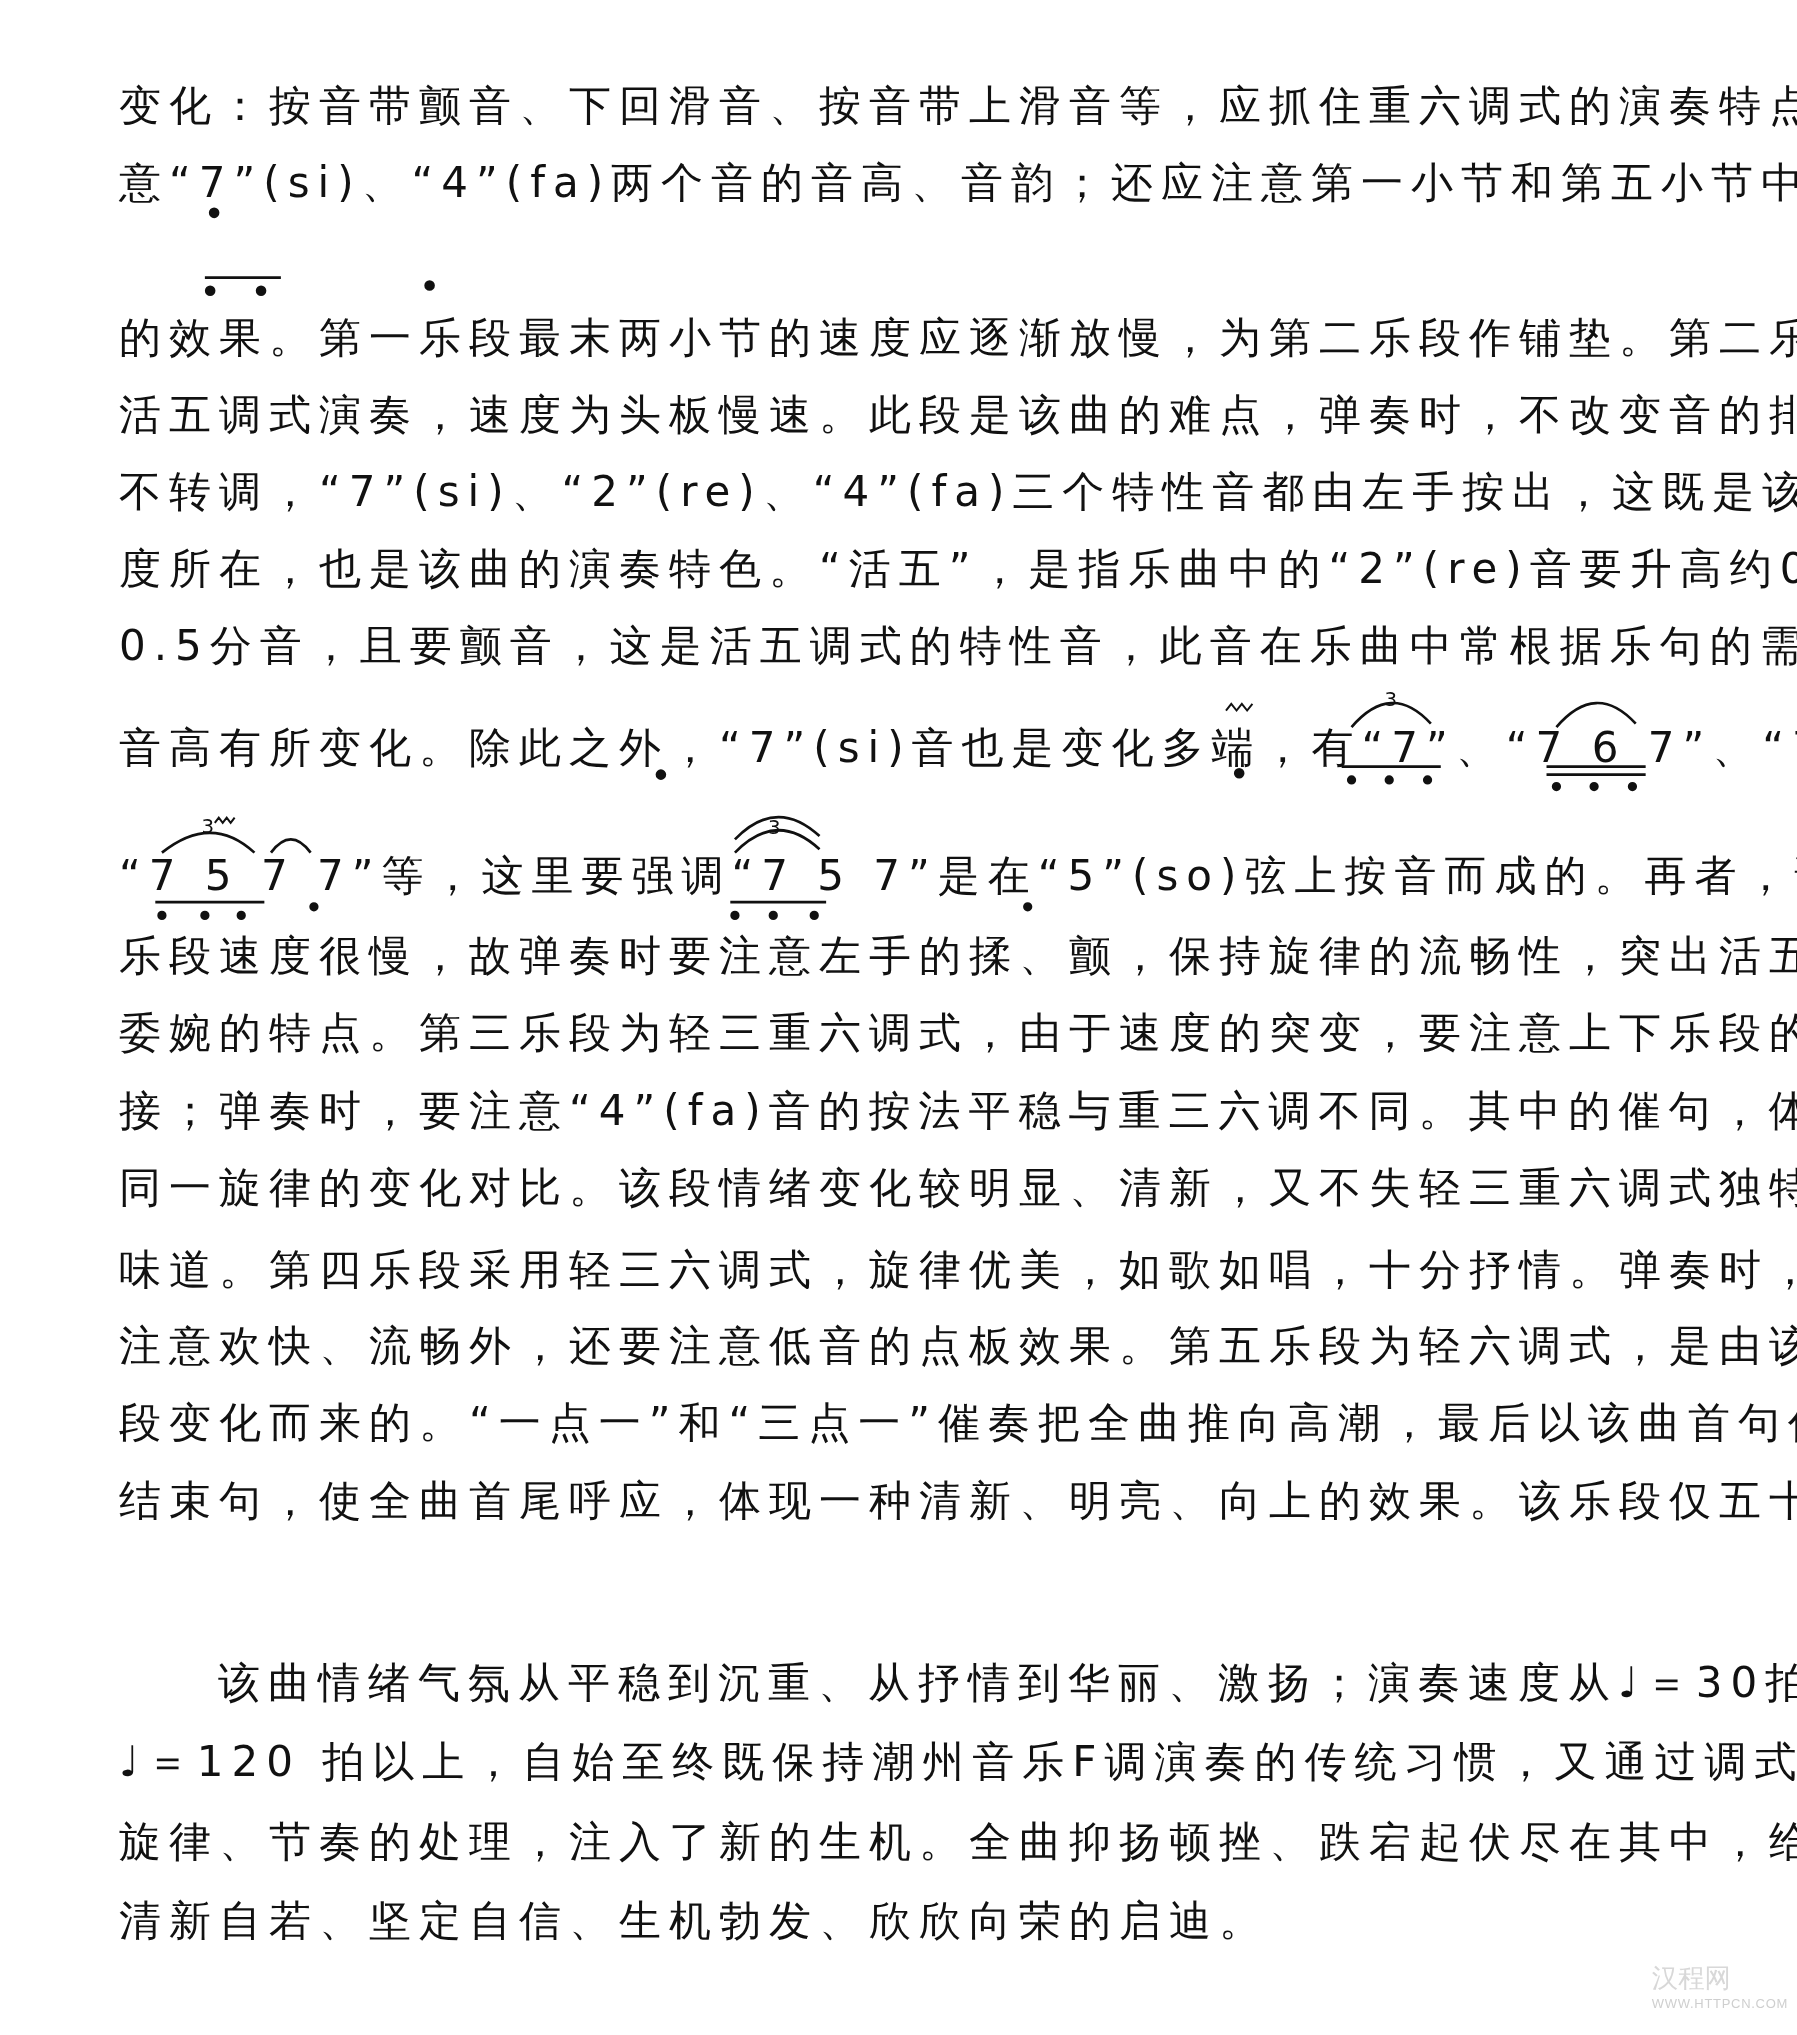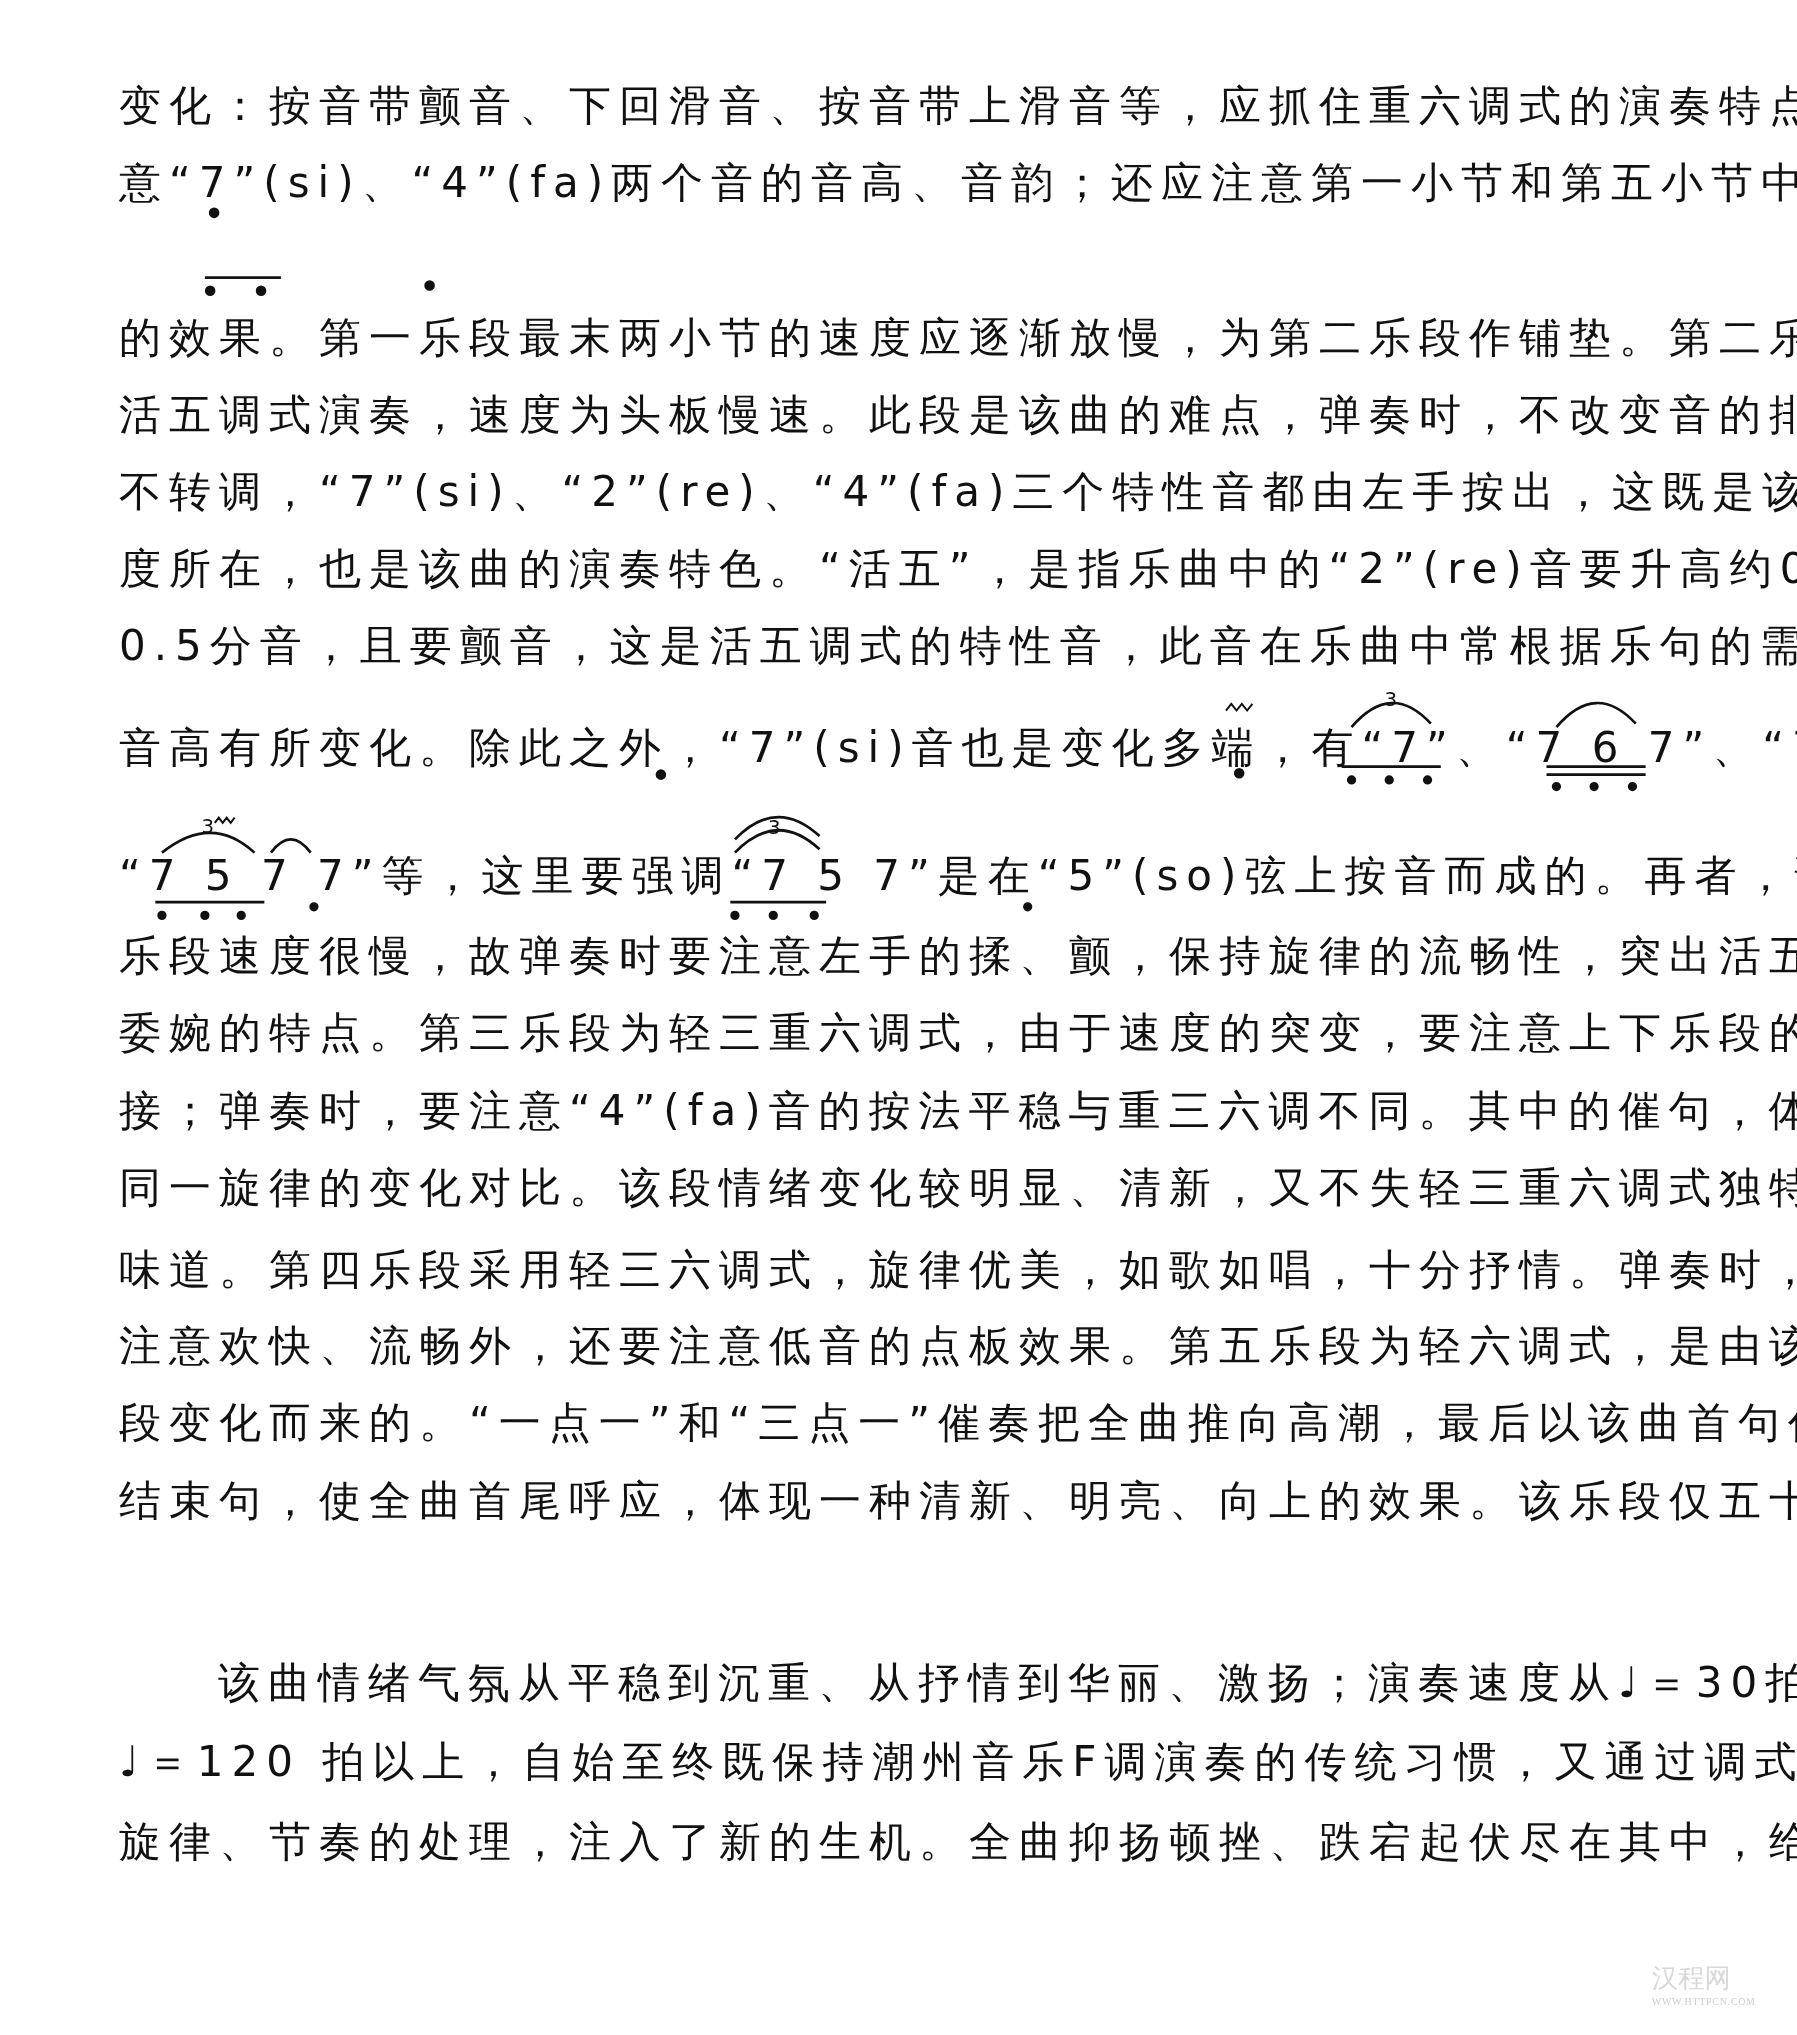--- a/index.html
+++ b/index.html
@@ -7,21 +7,21 @@
          font-family:"DejaVu Sans","Liberation Sans",sans-serif; color:#111; }
   .page { position:absolute; left:0; top:0; width:1797px; height:2035px; background:#fff; }
   .line { position:absolute; left:119px; width:1586px; height:53px;
           font-size:42px; line-height:53px; white-space:nowrap;
           letter-spacing:8px; text-align:justify; text-align-last:justify; }
   .line.last { text-align-last:left; }
   .line.indent { left:218px; width:1487px; }
   .notation-layer { position:absolute; left:0; top:0; width:1797px; height:2035px; pointer-events:none; }
   .watermark { position:absolute; right:13.2px; bottom:21px; width:132px; height:53px; color:#d8d8d8;
                font-size:26.4px; }
-  .watermark .url { font-size:10px; letter-spacing:0.7px; font-family:Liberation Serif, serif; color:#cfcfcf; }
+  .watermark .url { font-size:13px; letter-spacing:0.7px; font-family:Liberation Sans, sans-serif; color:#cfcfcf; }
 </style>
 </head>
 <body>
 
 <div class="page">
 
   <div class="line" style="top:79px">变化：按音带颤音、下回滑音、按音带上滑音等，应抓住重六调式的演奏特点，注</div>
   <div class="line" style="top:156px">意“7”(si)、“4”(fa)两个音的音高、音韵；还应注意第一小节和第五小节中</div>
   <div class="line" style="top:311px">的效果。第一乐段最末两小节的速度应逐渐放慢，为第二乐段作铺垫。第二乐段用</div>
   <div class="line" style="top:388px">活五调式演奏，速度为头板慢速。此段是该曲的难点，弹奏时，不改变音的排列，</div>
@@ -34,20 +34,21 @@
   <div class="line" style="top:1006px">委婉的特点。第三乐段为轻三重六调式，由于速度的突变，要注意上下乐段的衔</div>
   <div class="line" style="top:1084px">接；弹奏时，要注意“4”(fa)音的按法平稳与重三六调不同。其中的催句，体现</div>
   <div class="line" style="top:1161px">同一旋律的变化对比。该段情绪变化较明显、清新，又不失轻三重六调式独特的</div>
   <div class="line" style="top:1243px">味道。第四乐段采用轻三六调式，旋律优美，如歌如唱，十分抒情。弹奏时，除了</div>
   <div class="line" style="top:1319px">注意欢快、流畅外，还要注意低音的点板效果。第五乐段为轻六调式，是由该曲首</div>
   <div class="line" style="top:1396px">段变化而来的。“一点一”和“三点一”催奏把全曲推向高潮，最后以该曲首句作为</div>
   <div class="line" style="top:1474px">结束句，使全曲首尾呼应，体现一种清新、明亮、向上的效果。该乐段仅五十四</div>
   <div class="line indent" style="top:1656px">该曲情绪气氛从平稳到沉重、从抒情到华丽、激扬；演奏速度从♩＝30拍至</div>
   <div class="line" style="top:1735px">♩＝120 拍以上，自始至终既保持潮州音乐F调演奏的传统习惯，又通过调式、</div>
   <div class="line" style="top:1815px">旋律、节奏的处理，注入了新的生机。全曲抑扬顿挫、跌宕起伏尽在其中，给人以</div>
+  <div class="line last" style="top:1894px">清新自若、坚定自信、生机勃发、欣欣向荣的启迪。</div>
 
   <svg class="notation-layer" viewBox="0 0 2719 3079" width="1797" height="2035">
     <g fill="#111" stroke="#111" stroke-width="4">
 
       <circle cx="324" cy="322" r="6"></circle>
 
       <line x1="310" y1="420" x2="425" y2="420"></line>
       <circle cx="318" cy="440" r="6"></circle>
         <circle cx="395" cy="440" r="6"></circle>
       <circle cx="650" cy="432" r="6"></circle>

